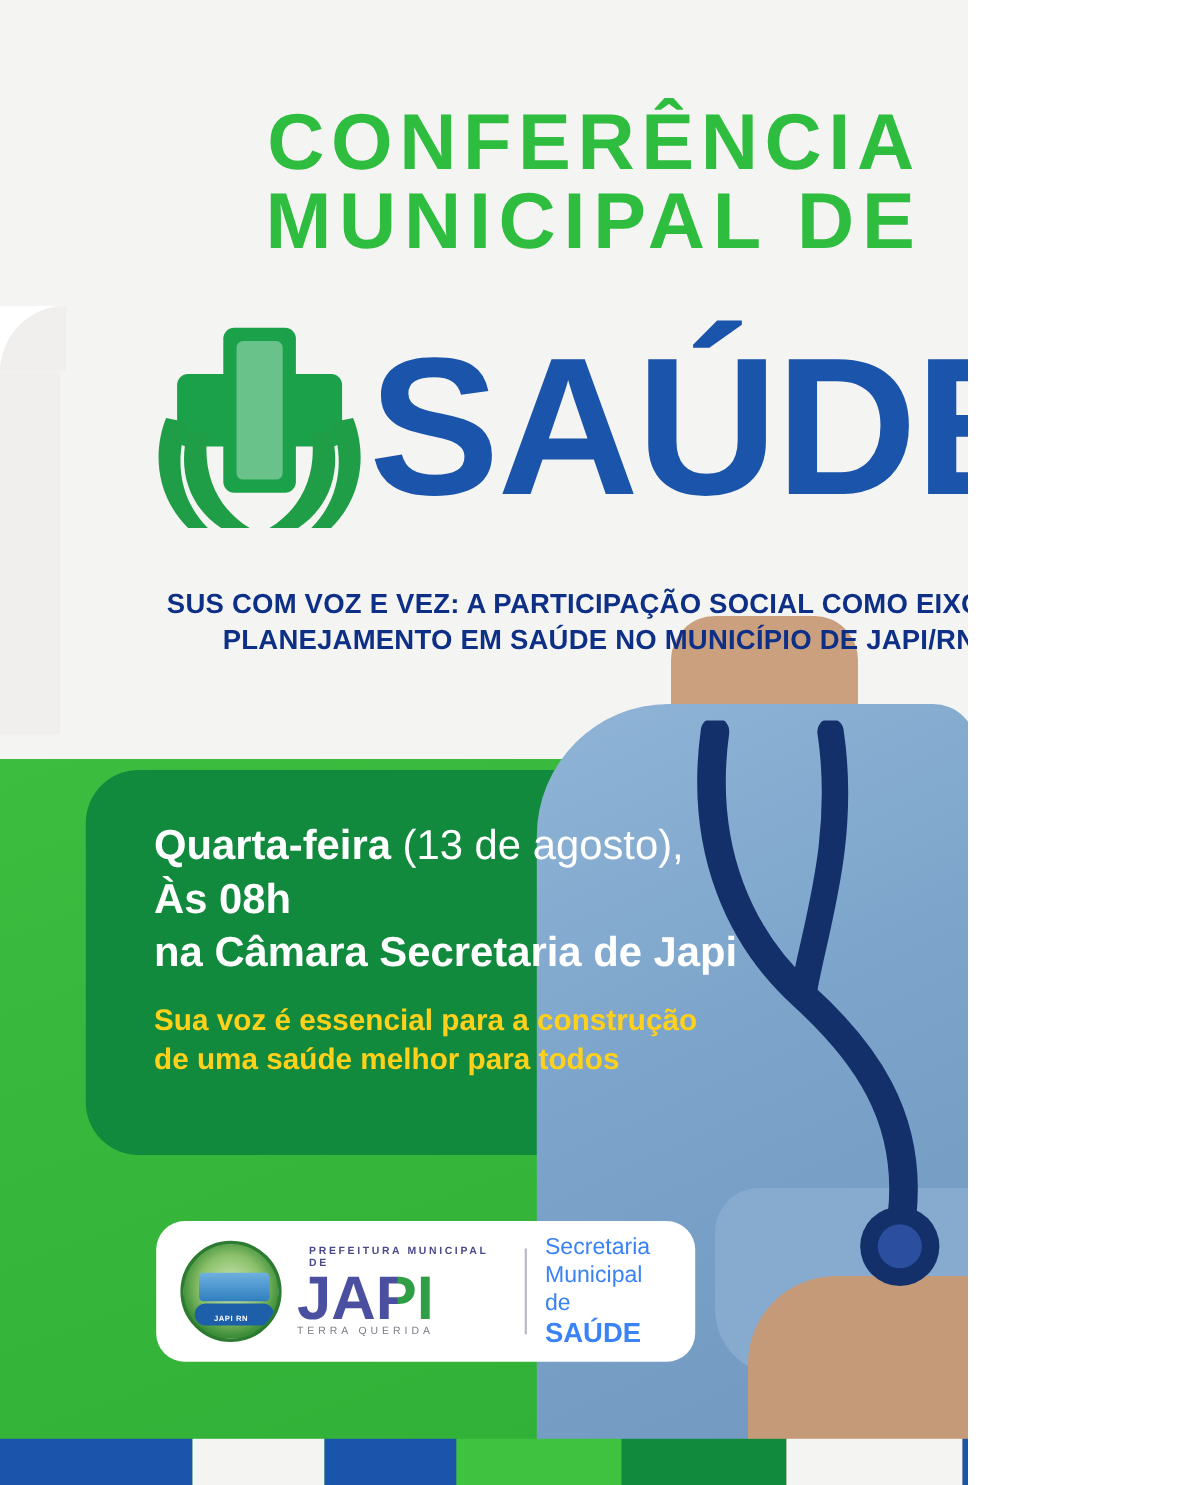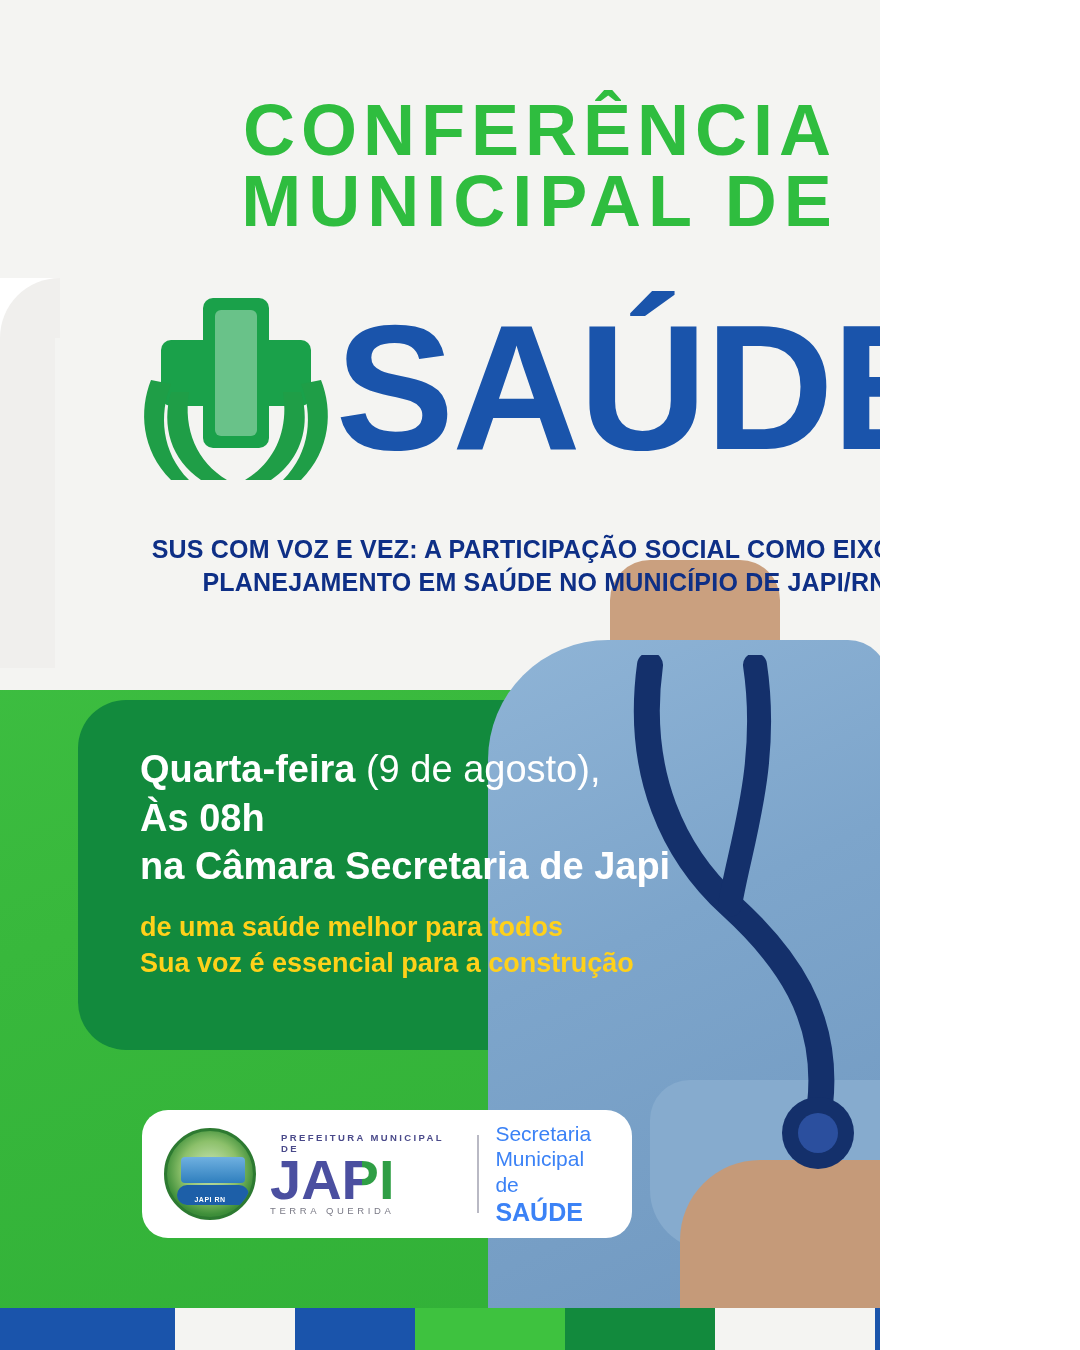--- a/index.html
+++ b/index.html
@@ -246,33 +246,33 @@
       <path d="M58 112 C52 150 66 182 96 200 L70 200 C40 180 30 146 40 112 Z" fill="#1f9e47"></path>
       <path d="M152 112 C158 150 144 182 114 200 L140 200 C170 180 180 146 170 112 Z" fill="#1f9e47"></path>
     </svg>
     <div class="saude-word">SAÚDE</div>
   </div>
 
   <div class="subtitle">SUS COM VOZ E VEZ: A PARTICIPAÇÃO SOCIAL COMO EIXO DO PLANEJAMENTO EM SAÚDE NO MUNICÍPIO DE JAPI/RN</div>
 
   <div class="event-info">
     <div class="event-line">
-      <b>Quarta-feira</b><span> (9 de agosto),</span>
+      <b>Quarta-feira</b><span> (13 de agosto),</span>
     </div>
     <div class="event-line">
       <b>Às 08h</b>
     </div>
     <div class="event-line">
       <b>na Câmara Secretaria de Japi</b>
     </div>
   </div>
 
   <div class="event-cta">
+    <div>Sua voz é essencial para a construção</div>
     <div>de uma saúde melhor para todos</div>
-    <div>Sua voz é essencial para a construção</div>
   </div>
 
   <div class="logo-bar">
     <div class="brasao">
       <div class="ribbon">JAPI RN</div>
     </div>
     <div class="japi-block">
       <div class="japi-pref">PREFEITURA MUNICIPAL DE</div>
       <div class="japi-word">JAPI</div>
       <div class="japi-terra">TERRA QUERIDA</div>

